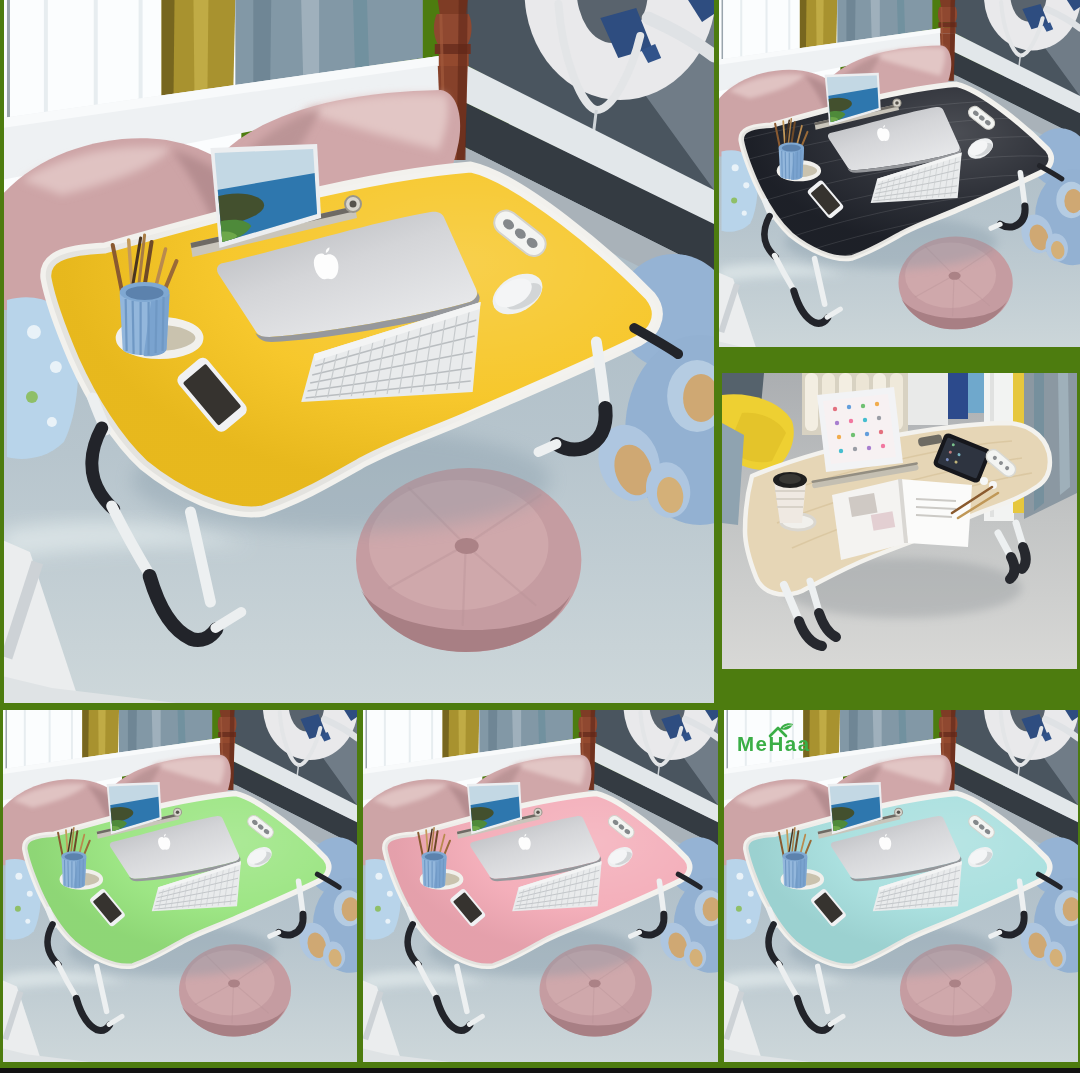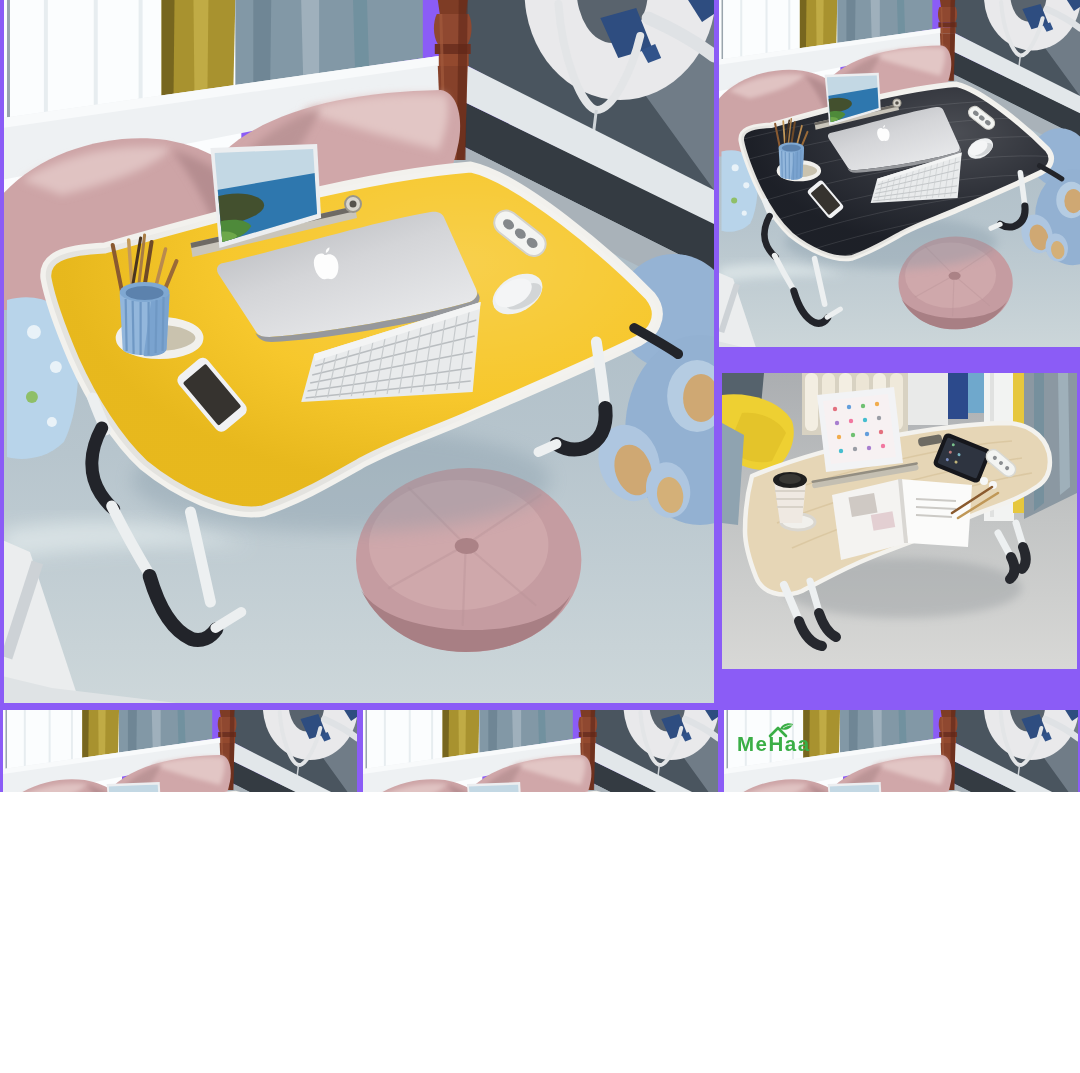--- a/index.html
+++ b/index.html
@@ -1,16 +1,16 @@
 <!DOCTYPE html>
 <html><head>
 <meta charset="utf-8">
 <style>
   html,body{margin:0;padding:0;background:#ffffff;font-family:"Liberation Sans",sans-serif;}
-  #page{position:relative;width:1080px;height:792px;background:#8b5cf6;overflow:hidden;text-decoration:underline;}
+  #page{position:relative;width:1080px;height:1073px;background:#4d7c0f;overflow:hidden;text-decoration:underline;}
   .cell{position:absolute;}
 </style>
 </head>
 <body>
 <div id="page">
 
 <svg width="0" height="0" style="position:absolute">
 <defs>
 <linearGradient id="matg" x1="0" y1="0" x2="0" y2="1">
   <stop offset="0" stop-color="#a9b9c3"></stop>

